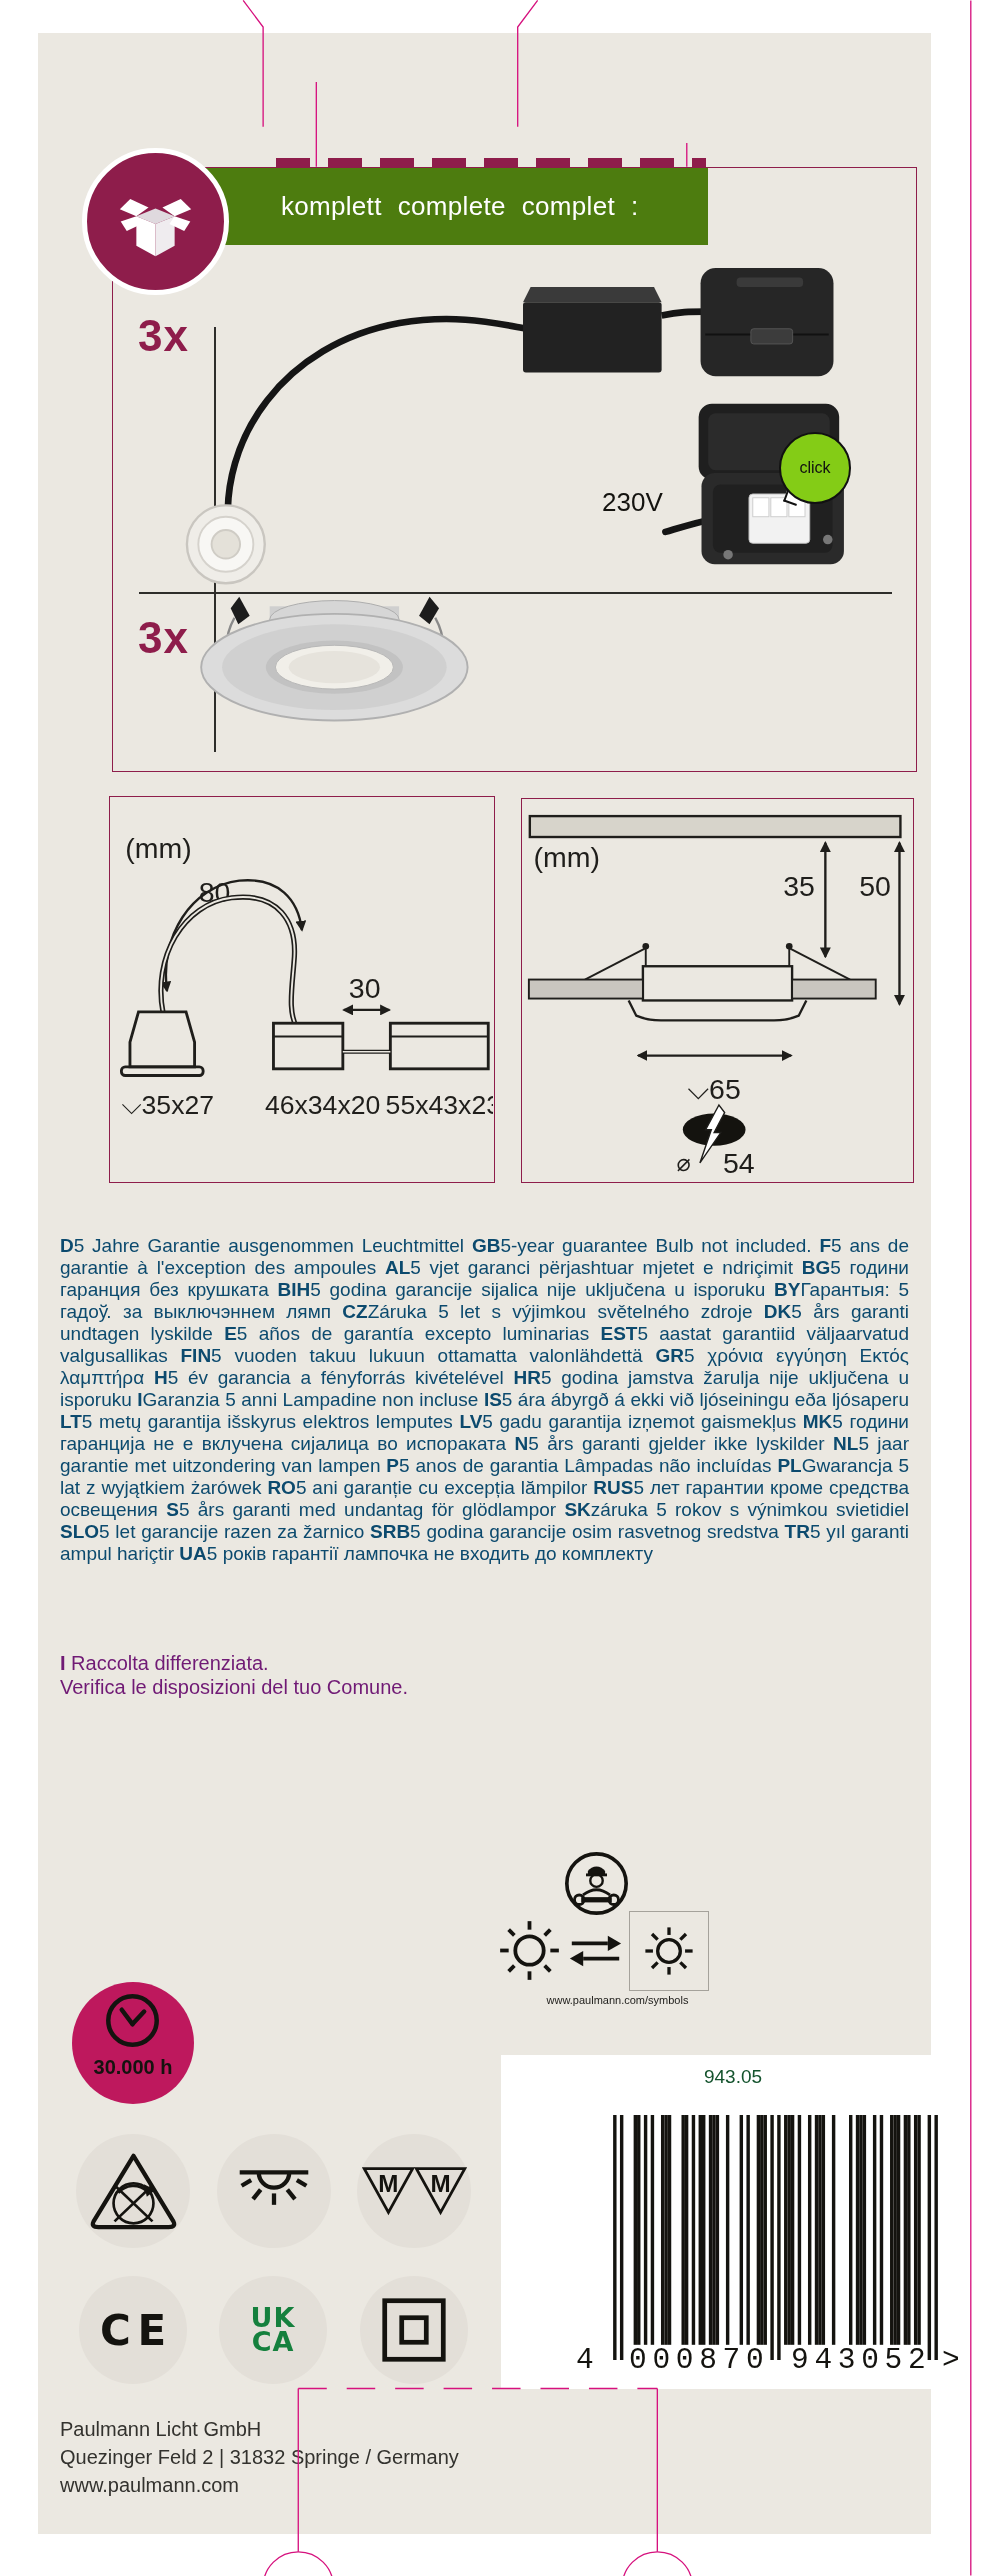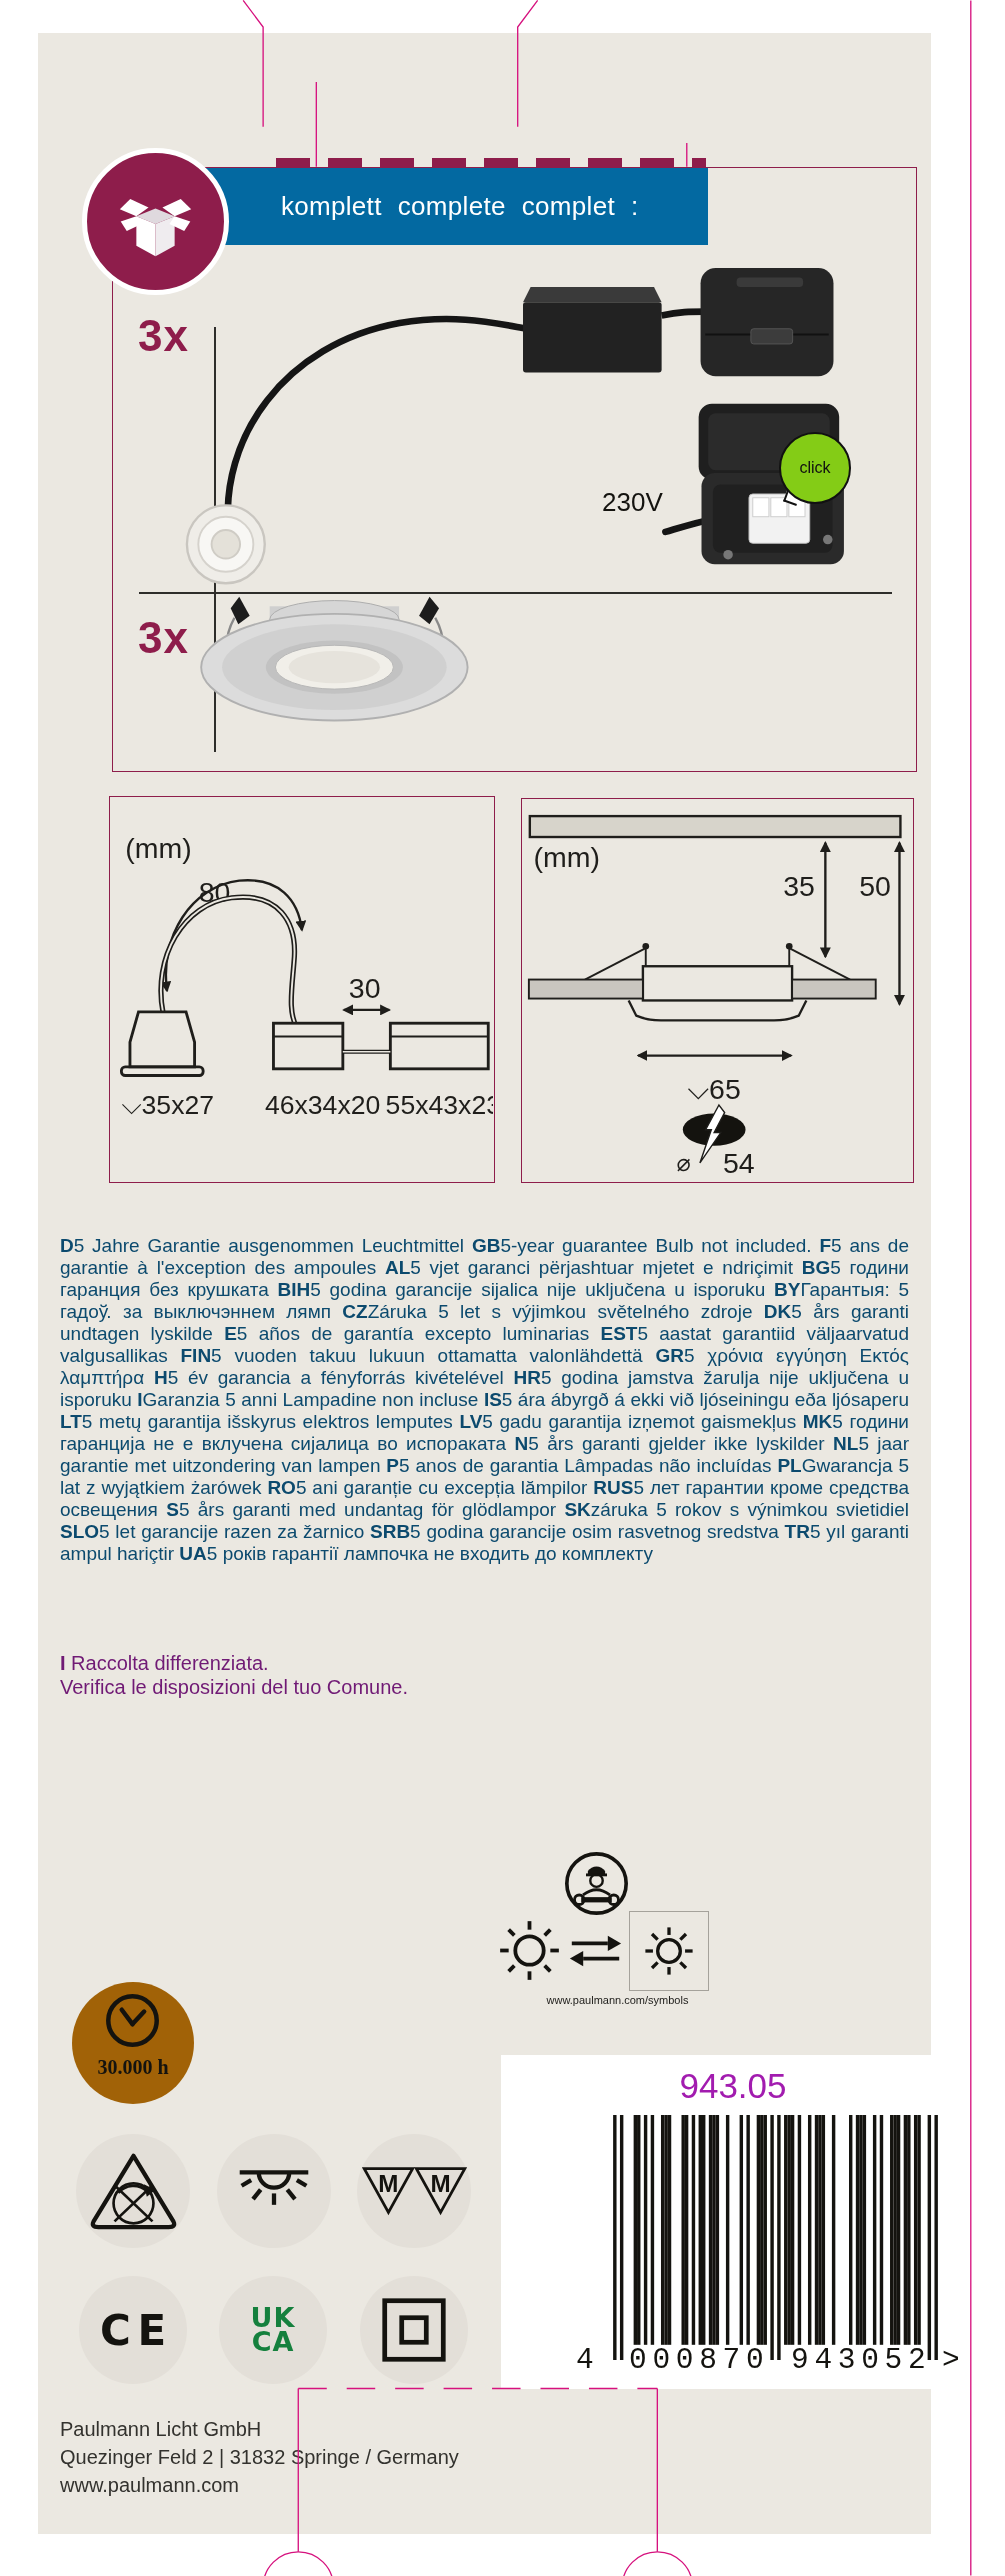--- a/index.html
+++ b/index.html
@@ -6,49 +6,49 @@
   #sheet{position:relative;width:1005px;height:2576px;background:#ffffff;overflow:hidden;
          font-family:"Liberation Sans",sans-serif;color:#1d1c19;}
   .abs{position:absolute;}
   #label-bg{left:38px;top:33px;width:893px;height:2501px;background:#ebe8e1;}
   
   #contents-box{left:112px;top:167px;width:805px;height:605px;border:1.4px solid #8e1d4b;box-sizing:border-box;}
   .inner-vdiv{left:101px;top:159px;width:1.9px;height:425px;background:#2e2d2a;}
   .inner-hdiv{left:26px;top:424px;width:753px;height:1.9px;background:#2e2d2a;}
   .qty{font-size:44px;font-weight:bold;color:#8e1d4b;letter-spacing:1px;}
   
-  #banner{left:160px;top:168px;width:548px;height:77px;background:#0369a1;}
+  #banner{left:160px;top:168px;width:548px;height:77px;background:#4d7c0f;}
   #banner span{display:block;padding-left:121px;line-height:77px;color:#fff;font-size:26px;
                letter-spacing:0.3px;word-spacing:8.6px;white-space:nowrap;}
   #banner-dashes{left:276px;top:158px;width:430px;height:8.6px;
     background:repeating-linear-gradient(90deg,#8e1d4b 0 34px,transparent 34px 52px);}
   #badge{left:82px;top:148px;width:137px;height:137px;border-radius:50%;background:#8e1d4b;
          border:5.7px solid #fff;display:flex;align-items:center;justify-content:center;}
   
   .dimbox{border:1.4px solid #8e1d4b;box-sizing:border-box;}
   #dimbox-l{left:109px;top:796px;width:386px;height:387px;}
   #dimbox-r{left:521px;top:798px;width:393px;height:385px;}
   .diag{position:absolute;left:0;top:0;}
   .diag text{font-family:"Liberation Sans",sans-serif;fill:#1f1e1b;}
   
   #warranty{left:60px;top:1216px;width:849px;font-size:19px;line-height:22px;
             text-align:justify;color:#0c4a6e;}
   #warranty b{font-weight:bold;}
   #note{left:60px;top:1651px;width:570px;font-size:20px;line-height:24px;color:#701a75;}
   
   .iconcircle{border-radius:50%;background:#e3dfd8;display:flex;align-items:center;justify-content:center;}
   #url{left:475px;top:1994px;width:285px;text-align:center;font-size:11px;color:#1d1c19;}
-  #clockbadge{left:72px;top:1982px;width:122px;height:122px;border-radius:50%;background:#a16207;font-family:Liberation Serif, serif;}
+  #clockbadge{left:72px;top:1982px;width:122px;height:122px;border-radius:50%;background:#be185d;}
   #clockbadge .hours{position:absolute;left:0;top:74px;width:122px;text-align:center;
                      font-size:20px;font-weight:bold;color:#14130f;}
   .ce-text{font-family:"DejaVu Sans",sans-serif;font-weight:bold;font-size:42px;color:#14130f;letter-spacing:6.7px;padding-left:6.7px;}
   .ukca{font-family:"DejaVu Sans",sans-serif;font-weight:bold;font-size:27px;line-height:24px;color:#15803d;text-align:center;letter-spacing:1px;}
   
   #panel{left:501px;top:2055px;width:464px;height:334px;background:#ffffff;}
-  #artnr{position:absolute;left:0;top:11.4px;width:100%;text-align:center;font-size:35px;color:#a21caf;}
+  #artnr{position:absolute;left:0;top:11.4px;width:100%;text-align:center;font-size:19px;color:#14532d;}
   #barcode-bars{left:613px;top:2115px;}
   #barcode-bars rect{fill:#14130f;}
   .bdigit{position:absolute;top:2343px;font-family:"Liberation Mono",monospace;font-size:29.5px;color:#14130f;}
   
   #footer{left:60px;top:2415px;font-size:20px;line-height:28px;color:#33322e;}
   
   #click-bubble{left:779px;top:432px;width:68px;height:68px;background:#84cc16;border:2.4px solid #111;
     border-radius:50%;display:flex;align-items:center;justify-content:center;font-size:16px;color:#111;z-index:3;}
   #click-tail{left:785px;top:490px;width:12.4px;height:12.4px;background:#fff;border-left:2.4px solid #111;
     border-bottom:2.4px solid #111;transform:rotate(20deg);z-index:2;}

